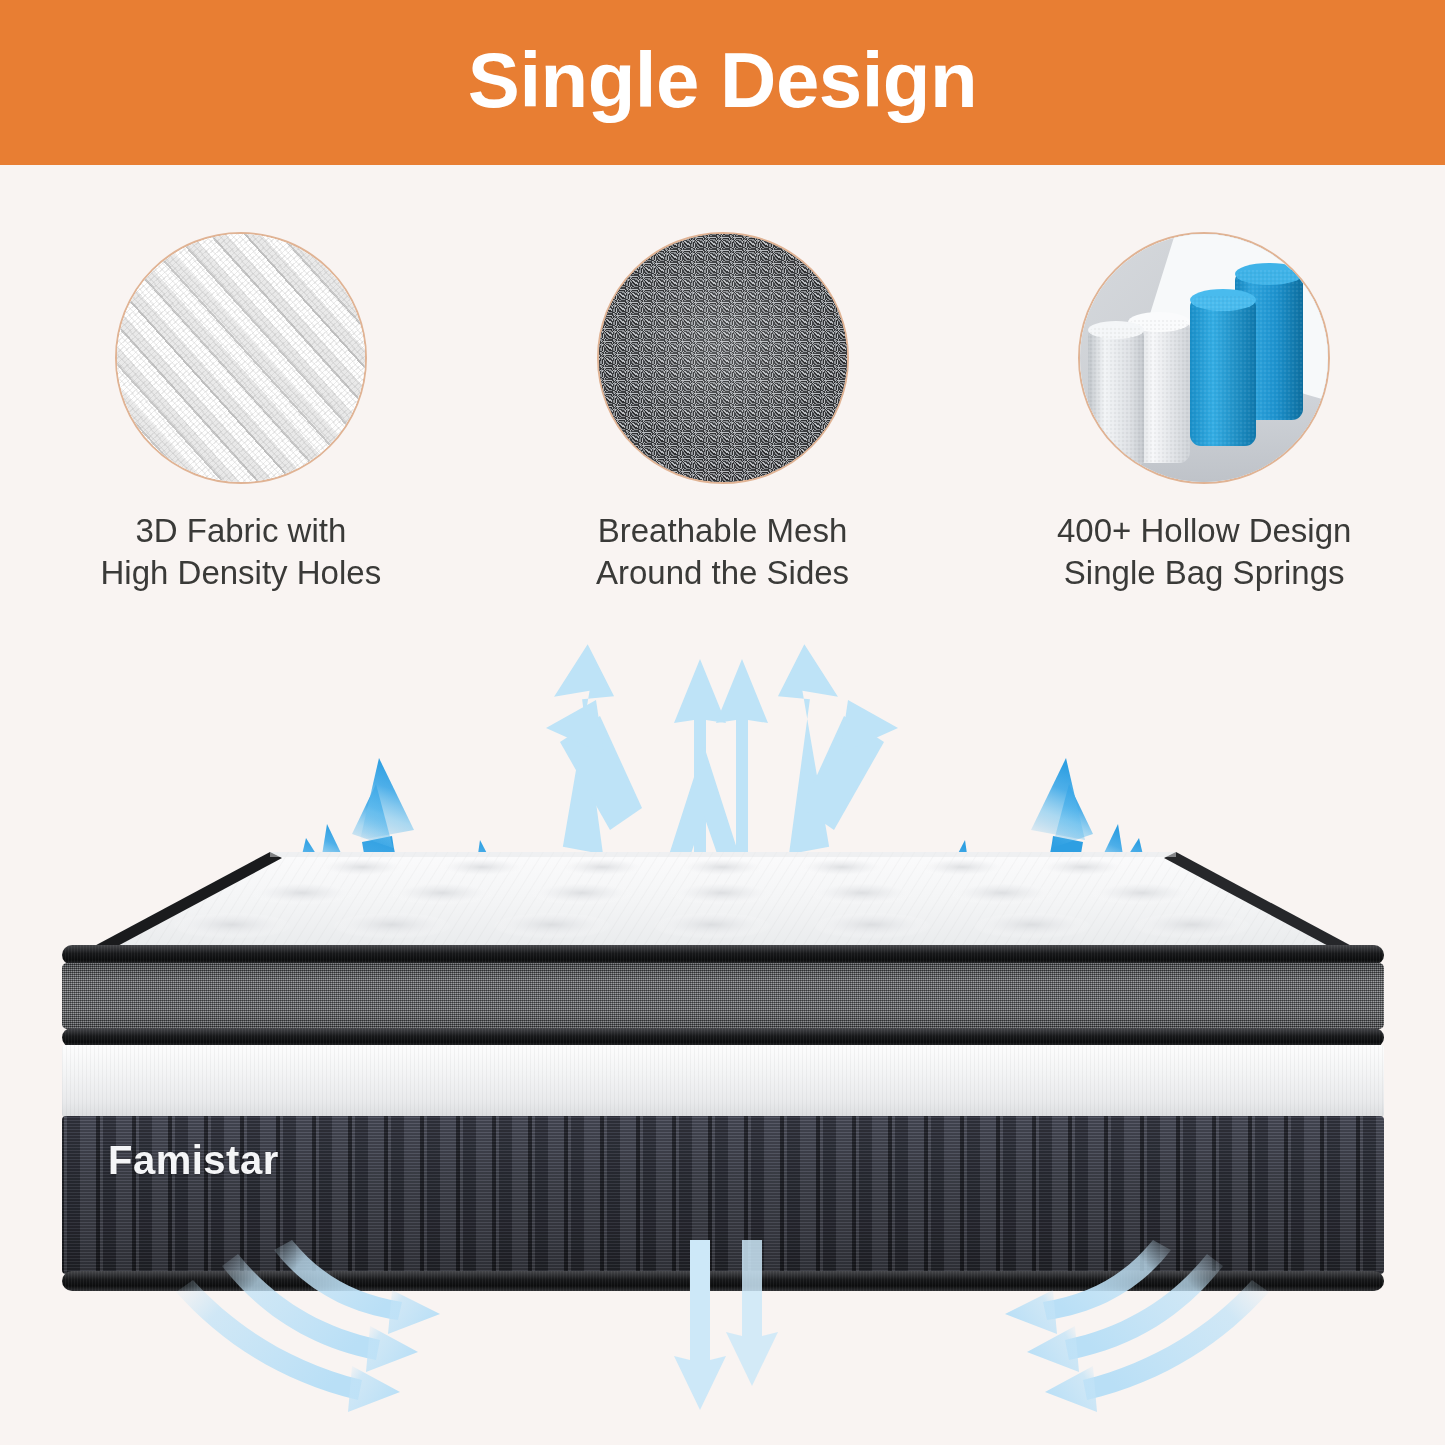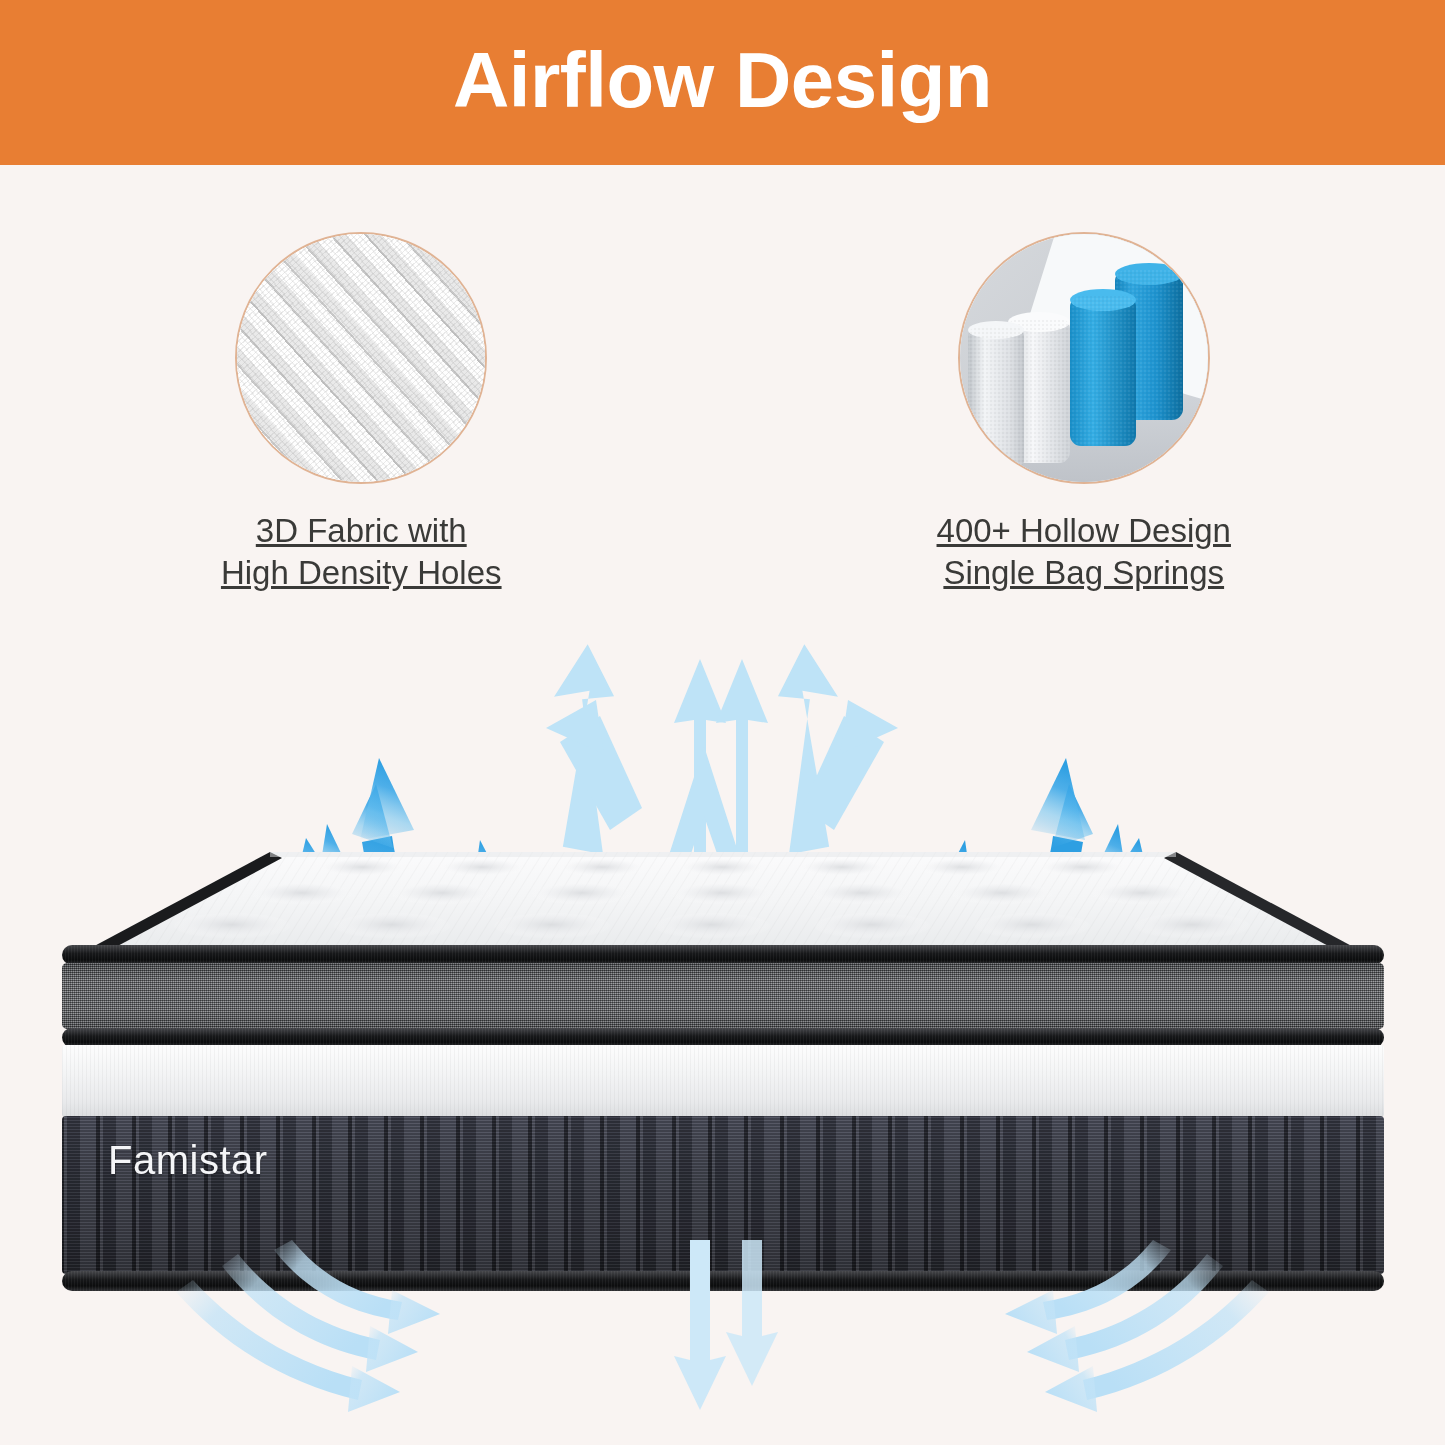--- a/index.html
+++ b/index.html
@@ -41,21 +41,20 @@
     overflow:hidden; position:relative;
     background:#FFFFFF;
   }
   .feature-caption{
     margin-top:26px;
     text-align:center;
     color:#3A3A38;
     font-size:33px;
     line-height:1.28;
     white-space:pre-line;
-    text-decoration:underline;
   }
 
   
   .fabric3d{
     width:100%; height:100%;
     background:
       repeating-linear-gradient(48deg,
         rgba(0,0,0,0.055) 0px, rgba(0,0,0,0.055) 1.5px,
         rgba(0,0,0,0.0) 1.5px, rgba(0,0,0,0.0) 5px),
       repeating-linear-gradient(48deg,
@@ -152,43 +151,50 @@
         rgba(0,0,0,.40) 34px 36px),
       repeating-linear-gradient(0deg, rgba(0,0,0,.22) 0 1px, rgba(255,255,255,.05) 1px 2px),
       linear-gradient(180deg,#454856 0%,#3A3D49 35%,#33353F 75%,#2A2C34 100%);
     background-size: 36px 100%, 3px 3px, 100% 100%;
     border-radius:4px;
   }
   #brand-logo{
     position:absolute; left:46px; top:298px;
     color:#F4F5F7;
     font-size:40px;
-    font-weight:400;
+    font-weight:700;
     letter-spacing:0.5px;
     z-index:4;
     text-shadow:0 1px 2px rgba(0,0,0,.35);
   }
 </style>
 </head>
 <body>
 
 <div id="header-banner">
-  <div id="header-title">Airflow Design</div>
+  <div id="header-title">Single Design</div>
 </div>
 
 <div id="feature-row">
 
   <div class="feature-cell">
     <div class="feature-circle">
       <div class="fabric3d"></div>
     </div>
     <div class="feature-caption">3D Fabric with
 High Density Holes</div>
   </div>
 
+  <div class="feature-cell">
+    <div class="feature-circle">
+      <div class="meshdark"></div>
+    </div>
+    <div class="feature-caption">Breathable Mesh
+Around the Sides</div>
+  </div>
 
   <div class="feature-cell">
     <div class="feature-circle">
       <div class="springs">
         <svg width="252" height="252" viewBox="0 0 252 252">
           <defs>
             <linearGradient id="bgTopG" x1="0" y1="0" x2="1" y2="1">
               <stop offset="0" stop-color="#D6D9DD"></stop>
                 <stop offset="1" stop-color="#BFC3C8"></stop>
             </linearGradient>

